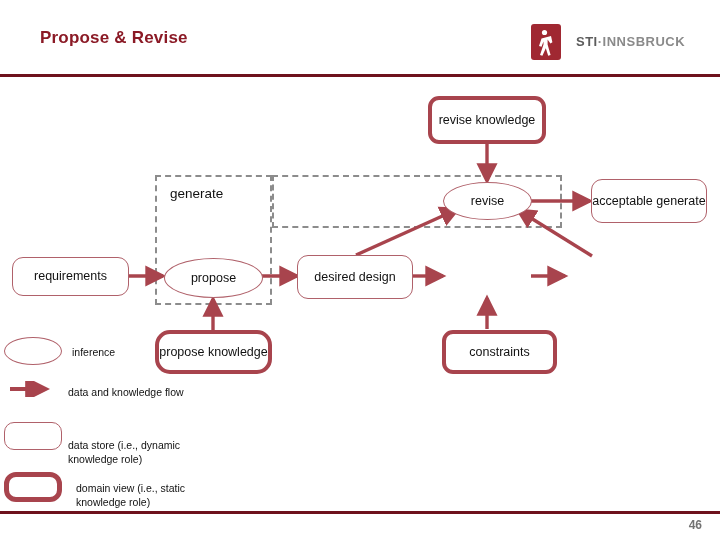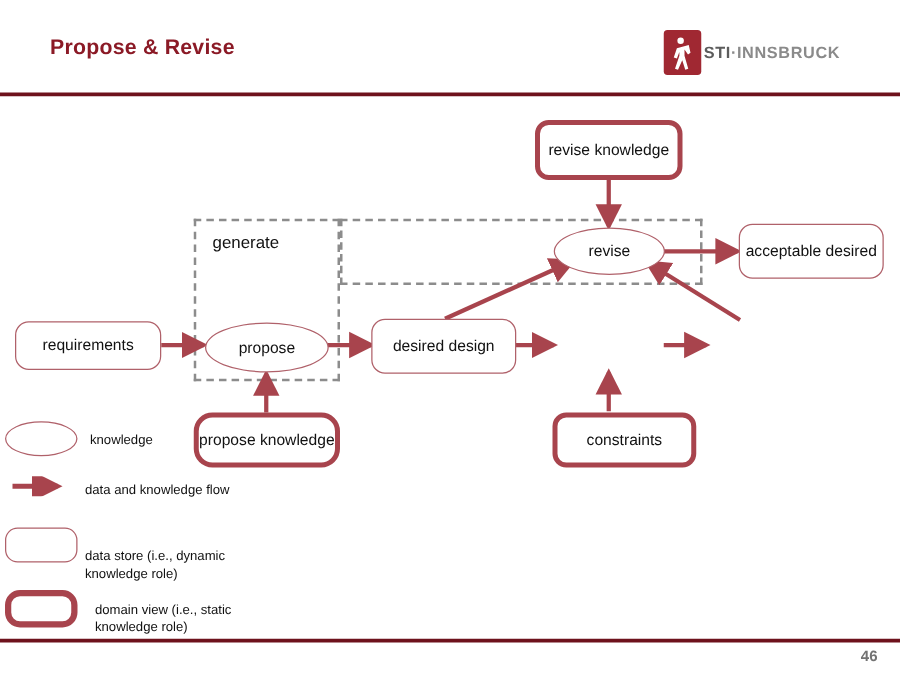--- a/index.html
+++ b/index.html
@@ -29,21 +29,21 @@
   }
 
   
   .logo{position:absolute;left:531px;top:24px;width:172px;height:40px;}
   .logo-mark{
     position:absolute;left:0;top:0;width:30px;height:36px;
     background:#A02832;border-radius:3px;
   }
   .logo-mark svg{position:absolute;left:0;top:0;}
   .logo-text{
-    position:absolute;left:32px;top:10px;
+    position:absolute;left:45px;top:10px;
     font-size:13px;font-weight:bold;color:#8A8A8A;
     letter-spacing:.5px;white-space:nowrap;
   }
   .logo-text .sti{color:#5C5C5C;}
 
   
   .node{
     position:absolute;box-sizing:border-box;
     display:flex;align-items:center;justify-content:center;
     text-align:center;color:#111;line-height:1.15;
@@ -156,25 +156,25 @@
 
   <div class="node domain" style="left:155px;top:330px;width:117px;height:44px;border-radius:15px;">propose knowledge</div>
 
   <div class="node ellipse" style="left:443px;top:182px;width:89px;height:38px;">revise</div>
 
   <div class="node store" style="left:297px;top:255px;width:116px;height:44px;">desired design</div>
 
 
   <div class="node domain" style="left:442px;top:330px;width:115px;height:44px;">constraints</div>
 
-  <div class="node store" style="left:591px;top:179px;width:116px;height:44px;">acceptable desired</div>
+  <div class="node store" style="left:591px;top:179px;width:116px;height:44px;">acceptable generate</div>
 
 
   <div class="legend-ellipse" style="left:4px;top:337px;width:58px;height:28px;"></div>
-  <div class="legend-txt" style="left:72px;top:345px;">knowledge</div>
+  <div class="legend-txt" style="left:72px;top:345px;">inference</div>
 
   <svg style="position:absolute;left:8px;top:381px;width:50px;height:16px;">
     <line x1="2" y1="8" x2="38" y2="8" stroke="#A8444D" stroke-width="4" marker-end="url(#ah)"></line>
   </svg>
   <div class="legend-txt" style="left:68px;top:385px;">data and knowledge flow</div>
 
   <div class="legend-store" style="left:4px;top:422px;width:58px;height:28px;"></div>
   <div class="legend-txt" style="left:68px;top:438px;width:120px;">data store (i.e., dynamic knowledge role)</div>
 
   <div class="legend-domain" style="left:4px;top:472px;width:58px;height:30px;"></div>

